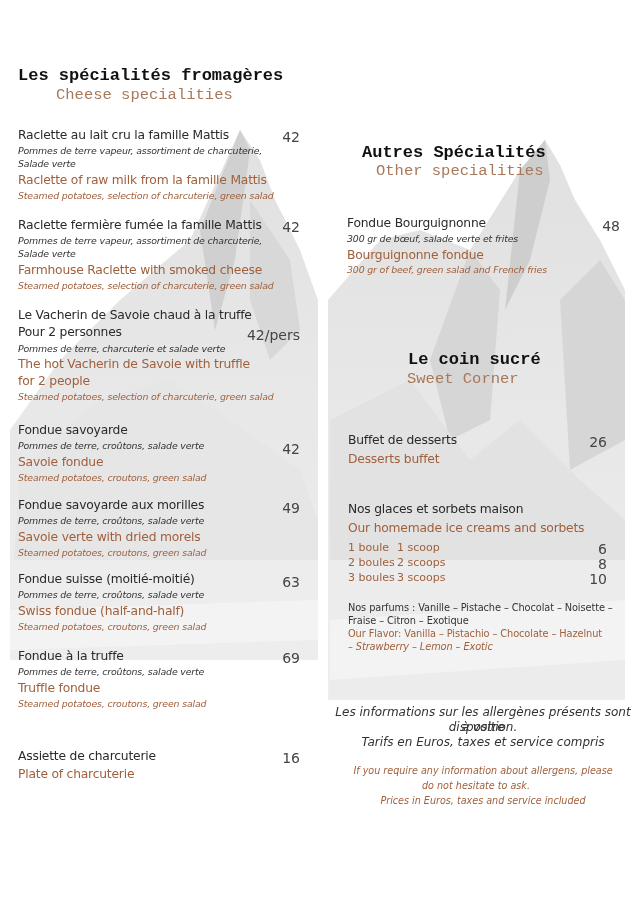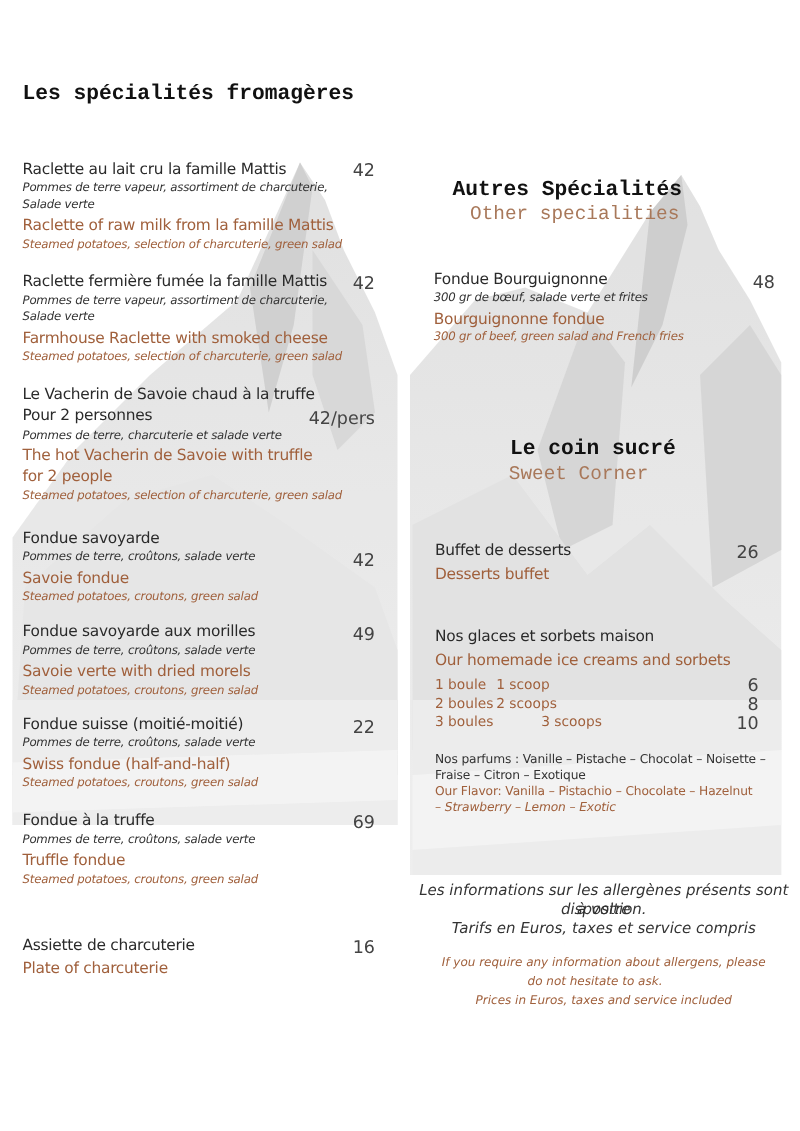--- a/index.html
+++ b/index.html
@@ -48,20 +48,21 @@
     <polygon points="560,300 600,260 625,300 625,440 570,470" fill="#d0d0d0"></polygon>
     <polygon points="330,420 410,380 470,460 520,420 580,480 625,520 625,600 330,600" fill="#dddddd"></polygon>
     <polygon points="330,560 625,560 625,700 330,700" fill="#e9e9e9"></polygon>
     <polygon points="330,620 625,600 625,660 330,680" fill="#f1f1f1"></polygon>
   </g>
 </svg>
 
 <div class="layer">
 
   <div class="abs h-fr" style="left:18px; top:66px;">Les spécialités fromagères</div>
+  <div class="abs h-en" style="left:56px; top:86px;">Cheese specialities</div>
 
   <div>
     <div class="abs name" style="left:18px; top:128px;">Raclette au lait cru la famille Mattis</div>
     <div class="abs price" style="left:260px; width:40px; top:129px;">42</div>
     <div class="abs desc" style="left:18px; top:145px;">Pommes de terre vapeur, assortiment de charcuterie,</div>
     <div class="abs desc" style="left:18px; top:158px;">Salade verte</div>
     <div class="abs en" style="left:18px; top:173px;">Raclette of raw milk from la famille Mattis</div>
     <div class="abs en-desc" style="left:18px; top:190px;">Steamed potatoes, selection of charcuterie, green salad</div>
   </div>
 
@@ -95,21 +96,21 @@
   <div>
     <div class="abs name" style="left:18px; top:498px;">Fondue savoyarde aux morilles</div>
     <div class="abs price" style="left:260px; width:40px; top:500px;">49</div>
     <div class="abs desc" style="left:18px; top:515px;">Pommes de terre, croûtons, salade verte</div>
     <div class="abs en" style="left:18px; top:530px;">Savoie verte with dried morels</div>
     <div class="abs en-desc" style="left:18px; top:547px;">Steamed potatoes, croutons, green salad</div>
   </div>
 
   <div>
     <div class="abs name" style="left:18px; top:572px;">Fondue suisse (moitié-moitié)</div>
-    <div class="abs price" style="left:260px; width:40px; top:574px;">22</div>
+    <div class="abs price" style="left:260px; width:40px; top:574px;">63</div>
     <div class="abs desc" style="left:18px; top:589px;">Pommes de terre, croûtons, salade verte</div>
     <div class="abs en" style="left:18px; top:604px;">Swiss fondue (half-and-half)</div>
     <div class="abs en-desc" style="left:18px; top:621px;">Steamed potatoes, croutons, green salad</div>
   </div>
 
   <div>
     <div class="abs name" style="left:18px; top:649px;">Fondue à la truffe</div>
     <div class="abs price" style="left:260px; width:40px; top:650px;">69</div>
     <div class="abs desc" style="left:18px; top:666px;">Pommes de terre, croûtons, salade verte</div>
     <div class="abs en" style="left:18px; top:681px;">Truffle fondue</div>
@@ -151,21 +152,21 @@
       <div class="abs scoop" style="left:397px; top:541px;">1 scoop</div>
       <div class="abs price" style="left:577px; width:30px; top:541px;">6</div>
     </div>
     <div>
       <div class="abs scoop" style="left:348px; top:556px;">2 boules</div>
       <div class="abs scoop" style="left:397px; top:556px;">2 scoops</div>
       <div class="abs price" style="left:577px; width:30px; top:556px;">8</div>
     </div>
     <div>
       <div class="abs scoop" style="left:348px; top:571px;">3 boules</div>
-      <div class="abs scoop" style="left:397px; top:571px;margin-left:36px;">3 scoops</div>
+      <div class="abs scoop" style="left:397px; top:571px;">3 scoops</div>
       <div class="abs price" style="left:577px; width:30px; top:571px;">10</div>
     </div>
 
     <div class="abs small" style="left:348px; top:602px;">Nos parfums : Vanille – Pistache – Chocolat – Noisette –</div>
     <div class="abs small" style="left:348px; top:615px;">Fraise – Citron – Exotique</div>
     <div class="abs small-en" style="left:348px; top:628px;">Our Flavor: Vanilla – Pistachio – Chocolate – Hazelnut</div>
     <div class="abs small-en" style="left:348px; top:641px;font-style:italic;">– Strawberry – Lemon – Exotic</div>
   </div>
 
   <div>

